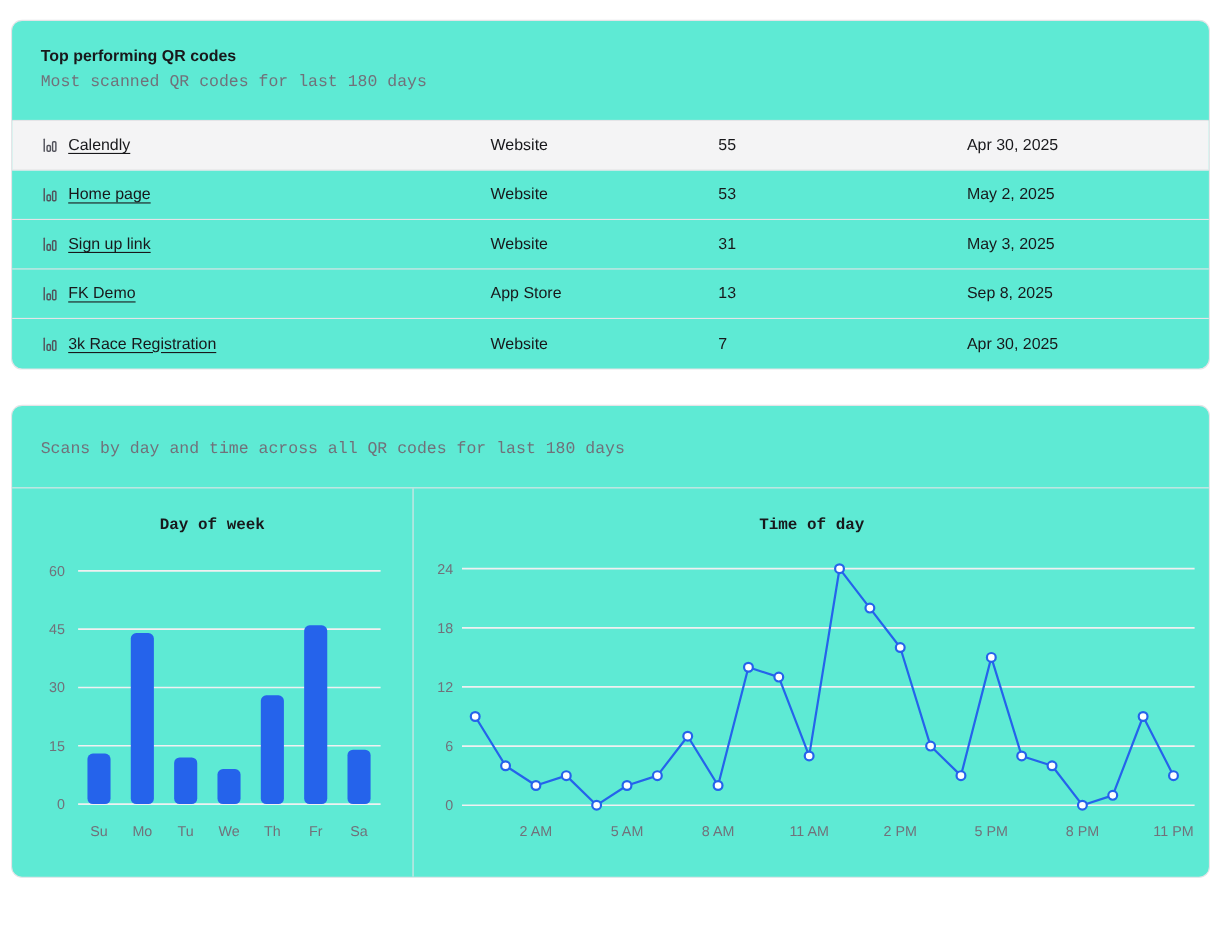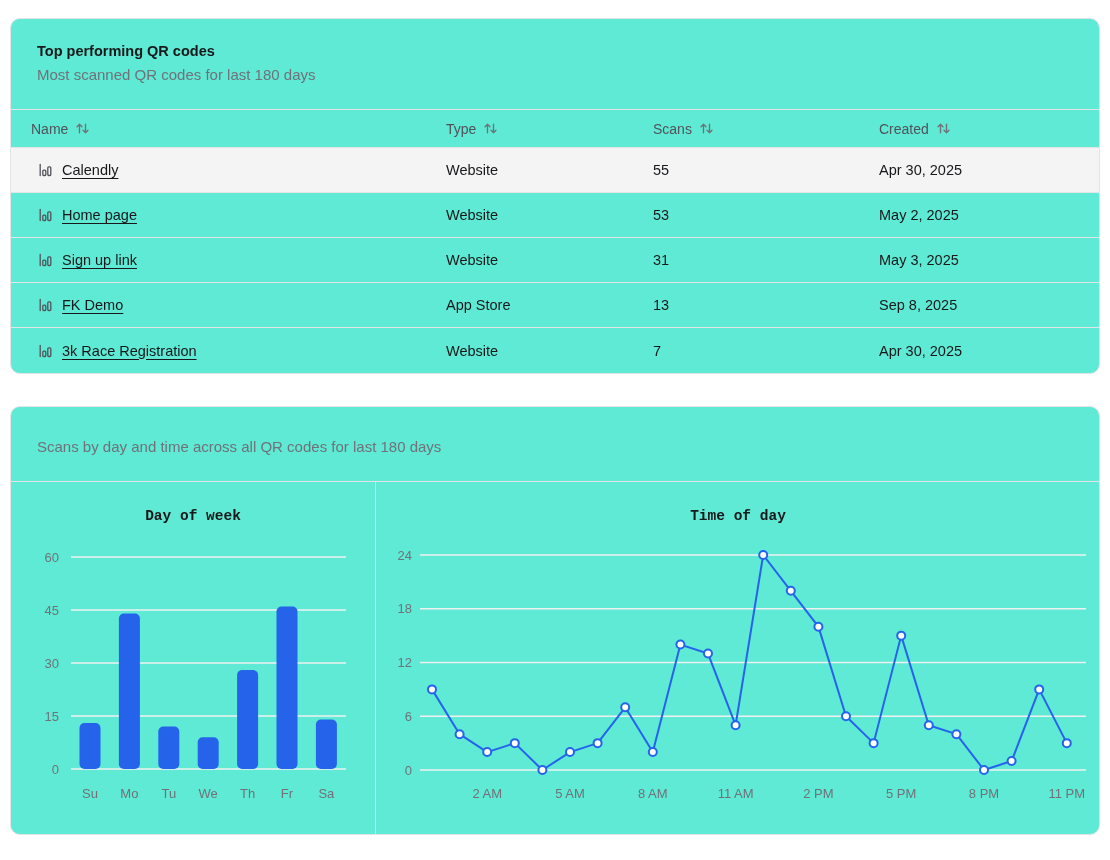--- a/index.html
+++ b/index.html
@@ -2,21 +2,21 @@
 <html><head>
 <meta charset="utf-8">
 <style>
   * { margin:0; padding:0; box-sizing:border-box; }
   html,body { width:1110px; height:860px; background:#ffffff; font-family:"Liberation Sans", sans-serif; color:#18181b; }
   .page { padding:18px 10px 0 10px; }
   .card { background:#5eead4; border:1px solid #e4e4e7; border-radius:10px; width:1090px; overflow:hidden; }
   .card + .card { margin-top:32px; }
   .card-header { padding:24px 26px 26px 26px; border-bottom:1px solid #e4e4e7; }
   .card-title { font-size:14.5px; font-weight:bold; color:#18181b; }
-  .card-subtitle { margin-top:7px; font-size:15px; color:#71717a; }
+  .card-subtitle { margin-top:7px; font-size:15px; color:#71717a;font-family:Liberation Mono, monospace; }
 
   
   .thead { display:grid; grid-template-columns:415px 207px 226px 1fr; align-items:center;
            height:38px; padding-left:20px; border-bottom:1px solid #e4e4e7; }
   .th { display:flex; align-items:center; gap:7px; font-size:14px; color:#52525b; cursor:pointer; }
   .trow { display:grid; grid-template-columns:409px 207px 226px 1fr; align-items:center;
           height:45px; padding-left:26px; border-bottom:1px solid #e4e4e7; font-size:14.5px; }
   .trow:last-child { border-bottom:none; }
   .trow.highlight { background:#f4f4f5; }
   .name-cell { display:flex; align-items:flex-start; gap:9px; }
@@ -36,46 +36,20 @@
 <body>
 
 <div class="page">
 
   <div class="card">
     <div class="card-header">
       <div class="card-title">Top performing QR codes</div>
       <div class="card-subtitle">Most scanned QR codes for last 180 days</div>
     </div>
 
-    <div class="thead">
-      <div class="th">
-        <span>Name</span>
-        <svg width="15" height="15" viewBox="0 0 14 14" fill="none" stroke="#71717a" stroke-width="1.25" stroke-linecap="round" stroke-linejoin="round">
-            <path d="M4.2 11V3.2M1.9 5.4 4.2 3.1l2.3 2.3M9.8 3v7.8M7.5 8.6l2.3 2.3 2.3-2.3"></path>
-          </svg>
-      </div>
-      <div class="th">
-        <span>Type</span>
-        <svg width="15" height="15" viewBox="0 0 14 14" fill="none" stroke="#71717a" stroke-width="1.25" stroke-linecap="round" stroke-linejoin="round">
-            <path d="M4.2 11V3.2M1.9 5.4 4.2 3.1l2.3 2.3M9.8 3v7.8M7.5 8.6l2.3 2.3 2.3-2.3"></path>
-          </svg>
-      </div>
-      <div class="th">
-        <span>Scans</span>
-        <svg width="15" height="15" viewBox="0 0 14 14" fill="none" stroke="#71717a" stroke-width="1.25" stroke-linecap="round" stroke-linejoin="round">
-            <path d="M4.2 11V3.2M1.9 5.4 4.2 3.1l2.3 2.3M9.8 3v7.8M7.5 8.6l2.3 2.3 2.3-2.3"></path>
-          </svg>
-      </div>
-      <div class="th">
-        <span>Created</span>
-        <svg width="15" height="15" viewBox="0 0 14 14" fill="none" stroke="#71717a" stroke-width="1.25" stroke-linecap="round" stroke-linejoin="round">
-            <path d="M4.2 11V3.2M1.9 5.4 4.2 3.1l2.3 2.3M9.8 3v7.8M7.5 8.6l2.3 2.3 2.3-2.3"></path>
-          </svg>
-      </div>
-    </div>
 
     <div class="tbody">
 
       <div class="trow highlight">
         <div class="name-cell">
           <svg width="16" height="16" viewBox="0 0 16 16" fill="none" stroke="#52525b" stroke-width="1.3" stroke-linecap="round">
               <path d="M3.2 2.5v11"></path>
               <rect x="5.8" y="8.2" width="3" height="5.3" rx="1"></rect>
               <rect x="10.8" y="4.8" width="3" height="8.7" rx="1"></rect>
             </svg>

